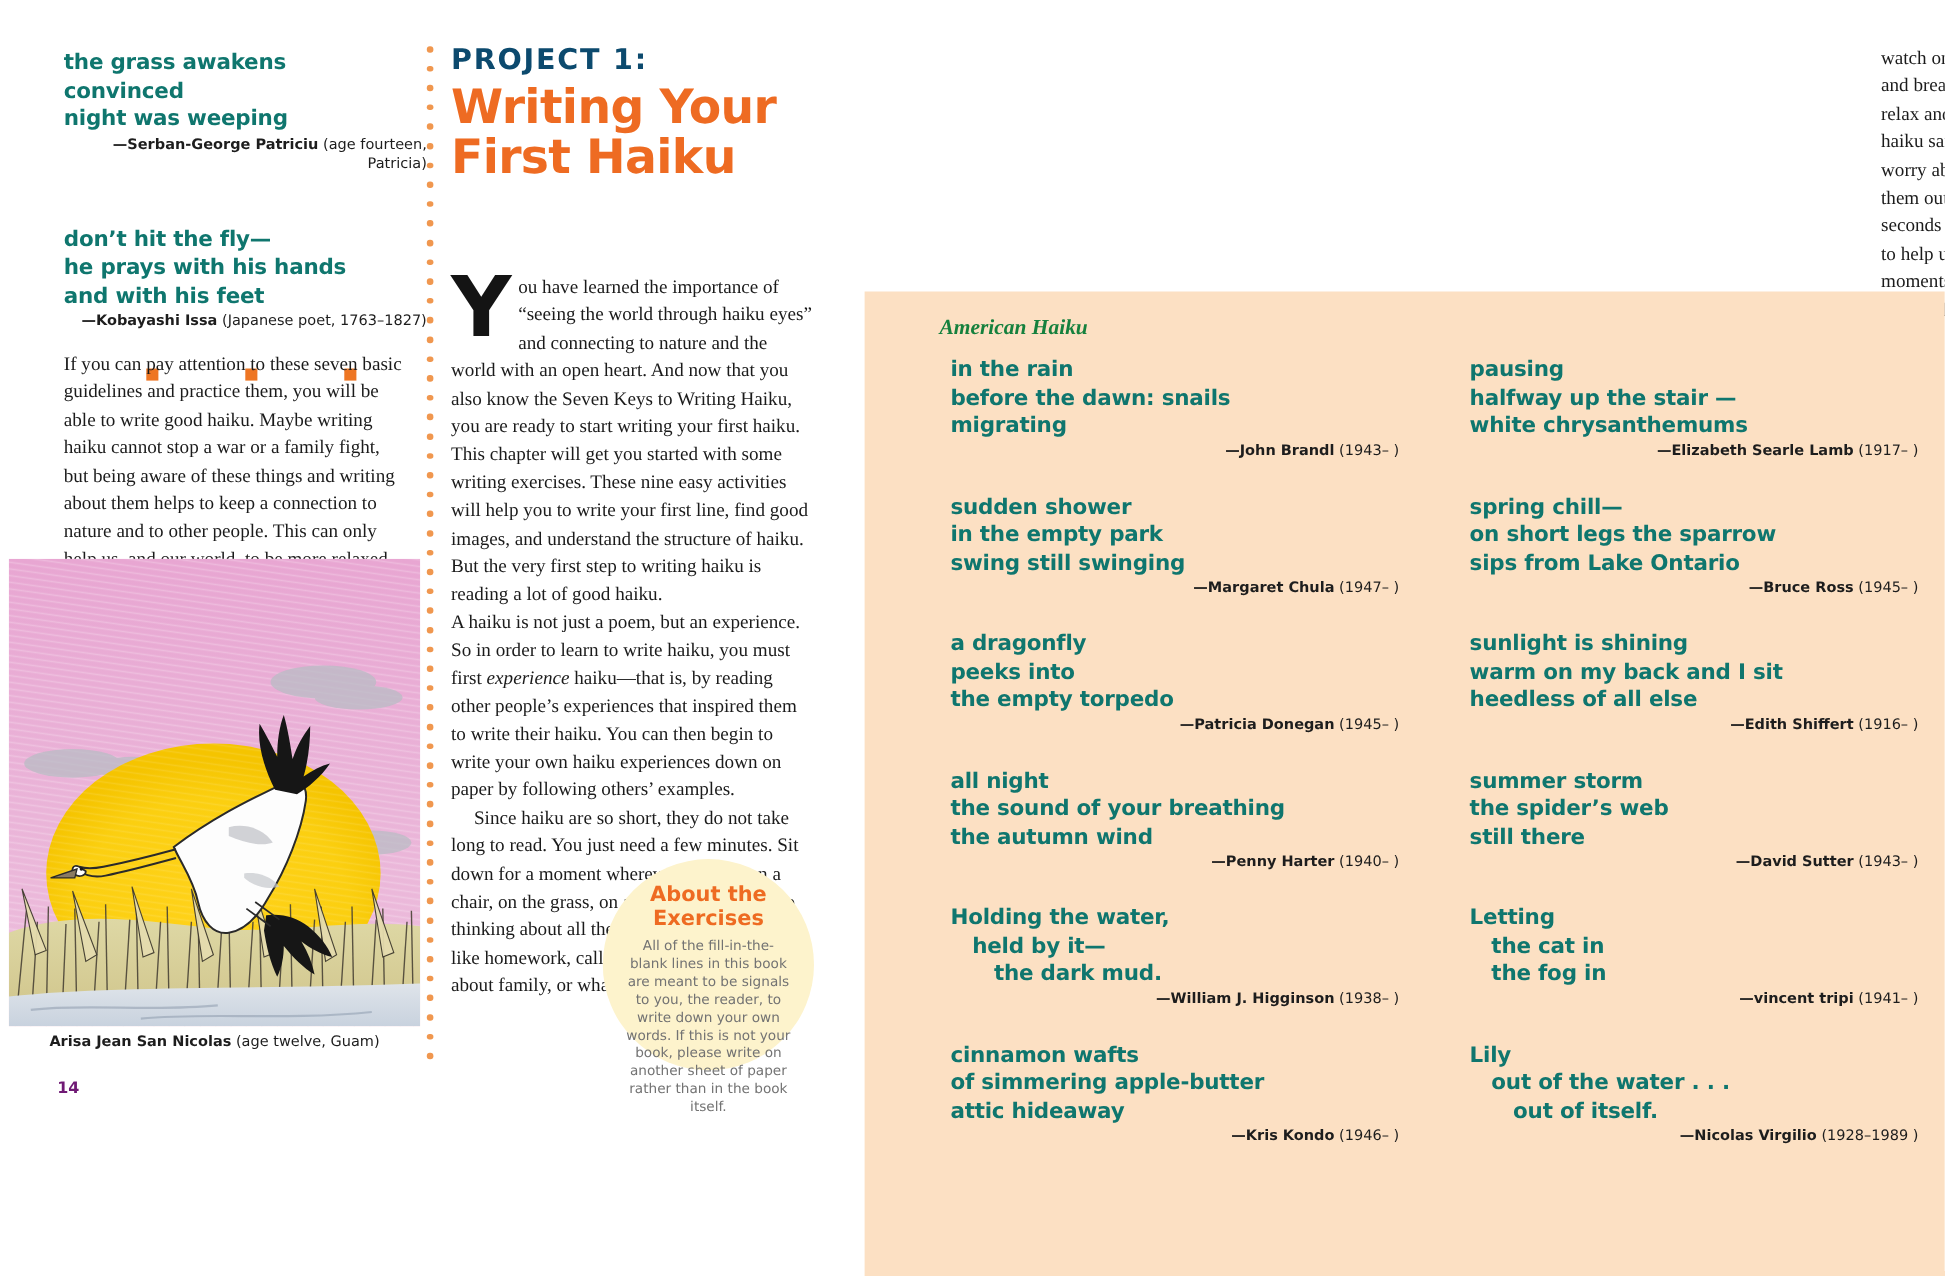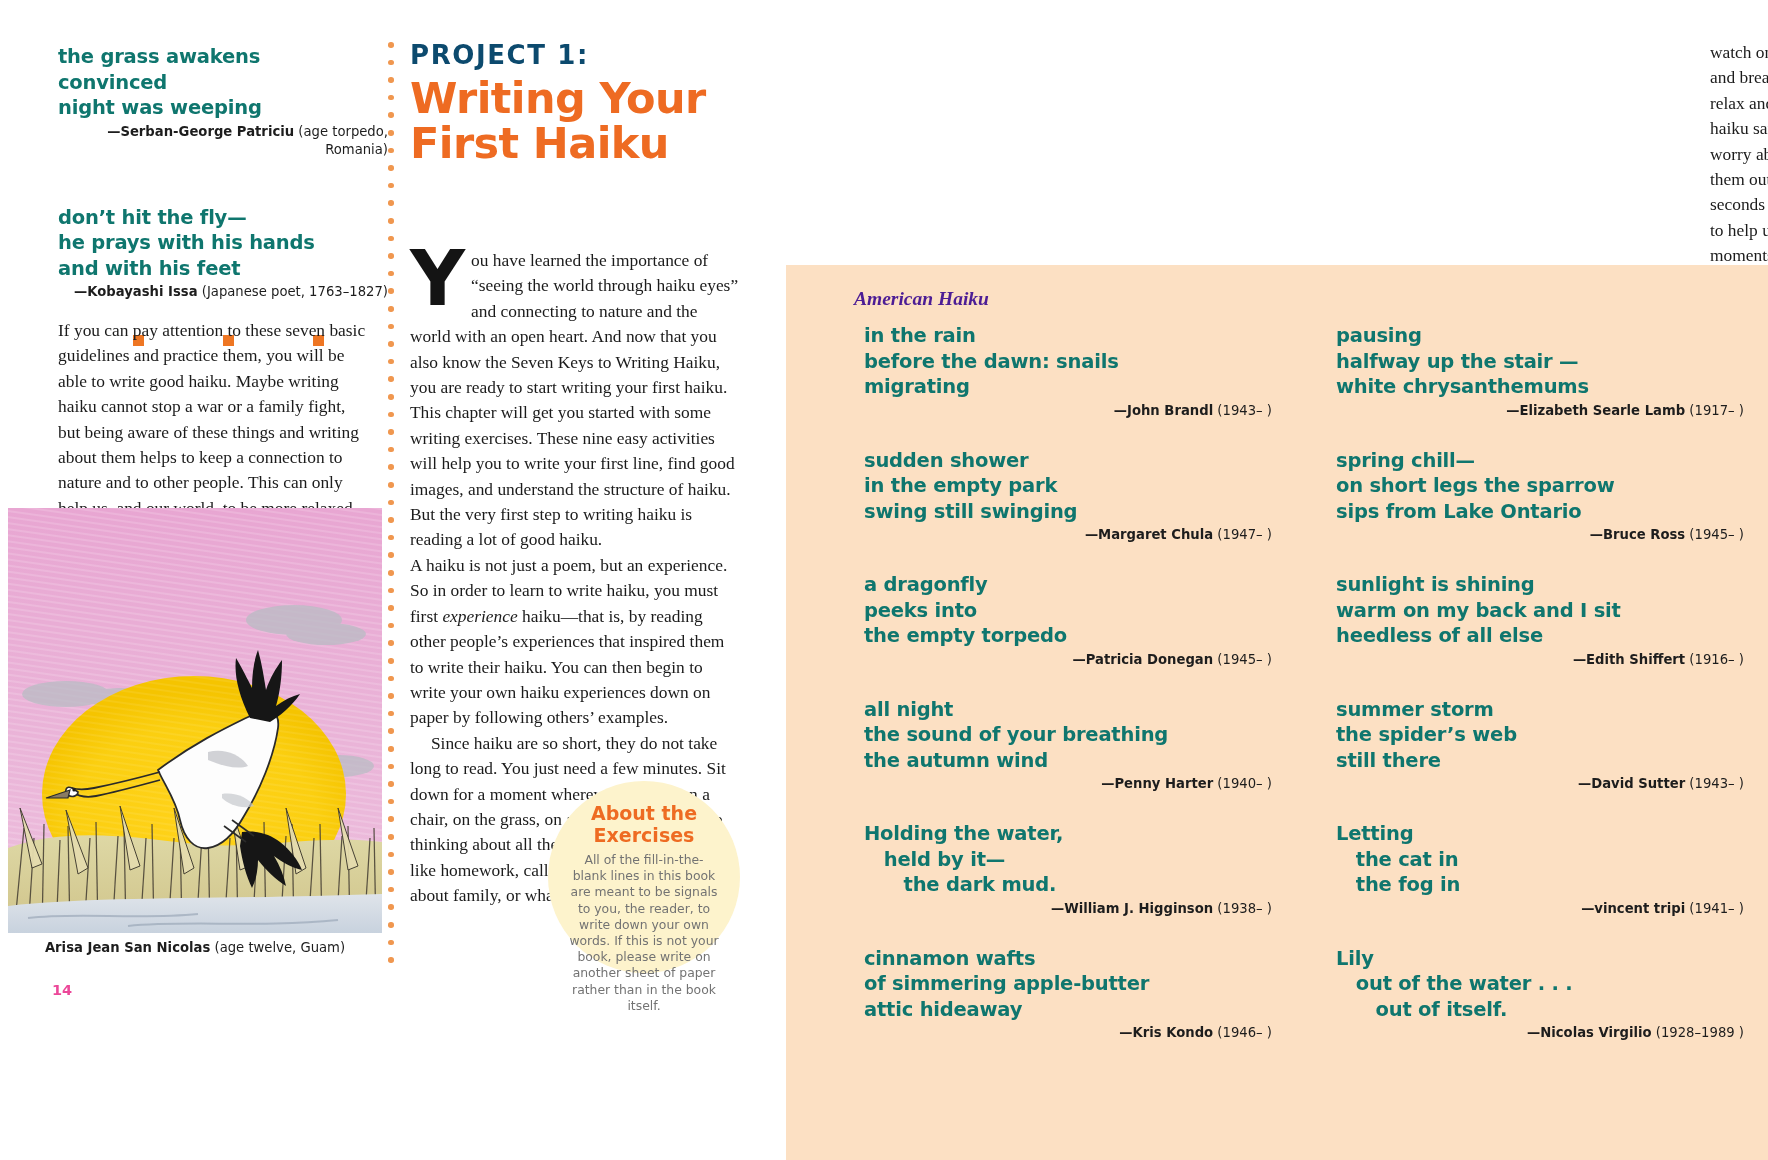--- a/index.html
+++ b/index.html
@@ -77,21 +77,21 @@
     text-align:center;
     font-family:"DejaVu Sans", sans-serif;
     font-size:13.2px;color:#1d1d1d;
   }
   .caption b{font-weight:bold;}
   .caption span{font-weight:normal;}
 
   .folio-left{
     position:absolute;left:52px;top:982px;
     font-family:"DejaVu Sans", sans-serif;font-weight:bold;
-    font-size:14.5px;color:#ec4899;
+    font-size:14.5px;color:#701a75;
   }
   .folio-right{
     position:absolute;right:52px;top:982px;
     font-family:"DejaVu Sans", sans-serif;font-weight:bold;
     font-size:14.5px;color:#3a3a3a;
   }
 
   
   .dotted-rule{
     position:absolute;left:388px;top:42px;width:5px;height:922px;
@@ -166,21 +166,21 @@
   .col3{position:absolute;left:826px;top:40px;width:330px;}
 
   .peach{
     position:absolute;left:786px;top:265px;width:982px;height:895px;
     background:#fce0c3;
   }
   .peach-title{
     position:absolute;left:68px;top:23px;
     font-family:"Liberation Serif", serif;
     font-style:italic;font-weight:bold;
-    font-size:19.5px;color:#4c1d95;
+    font-size:19.5px;color:#15803d;
   }
   .haiku-cols{
     position:absolute;left:78px;top:58px;width:880px;
     display:flex;gap:64px;
   }
   .hcol{width:408px;}
   .hitem{margin-bottom:28px;}
   .hitem:last-child{margin-bottom:18px;}
   .hline{white-space:pre;}
 
@@ -195,21 +195,21 @@
   <div class="page-left">
 
     <div class="col1">
 
       <div class="haiku-block haiku-1">
         <div class="haiku">
           <div class="hline">the grass awakens</div>
           <div class="hline">convinced</div>
           <div class="hline">night was weeping</div>
         </div>
-        <div class="attrib"><b>—Serban-George Patriciu</b><span class="rest"> (age torpedo, Romania)</span></div>
+        <div class="attrib"><b>—Serban-George Patriciu</b><span class="rest"> (age fourteen, Patricia)</span></div>
       </div>
 
       <div class="haiku-block haiku-2">
         <div class="haiku">
           <div class="hline">don’t hit the fly—</div>
           <div class="hline">he prays with his hands</div>
           <div class="hline">and with his feet</div>
         </div>
         <div class="attrib"><b>—Kobayashi Issa</b><span class="rest"> (Japanese poet, 1763–1827)</span></div>
       </div>

